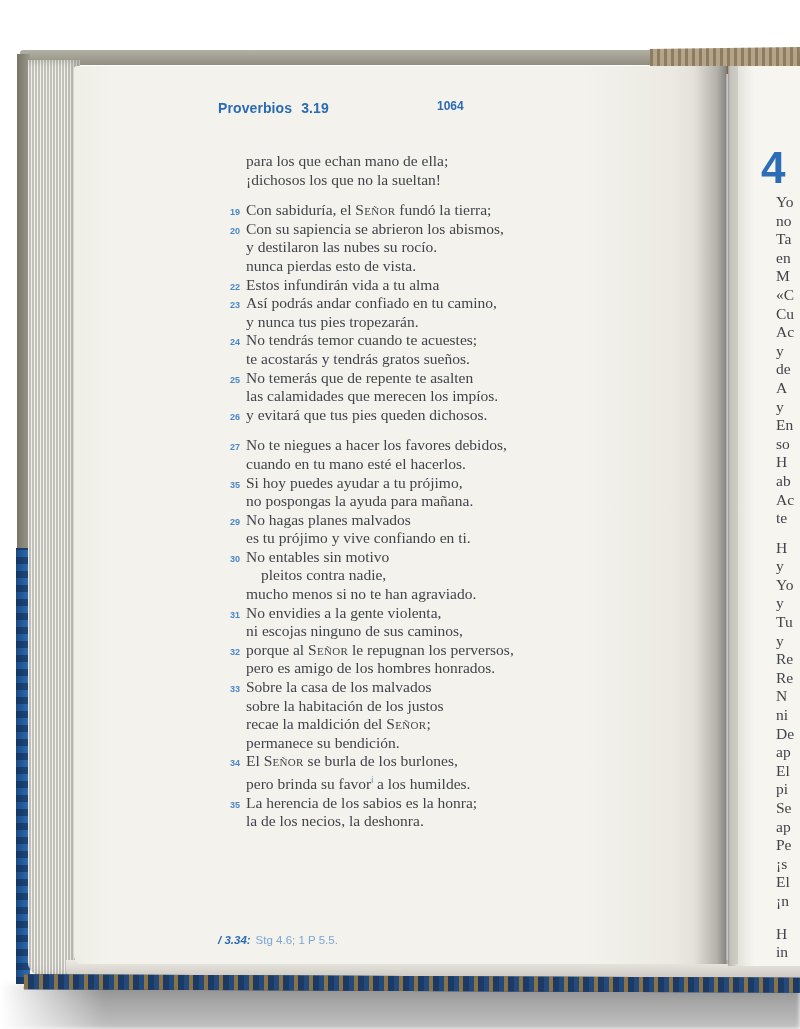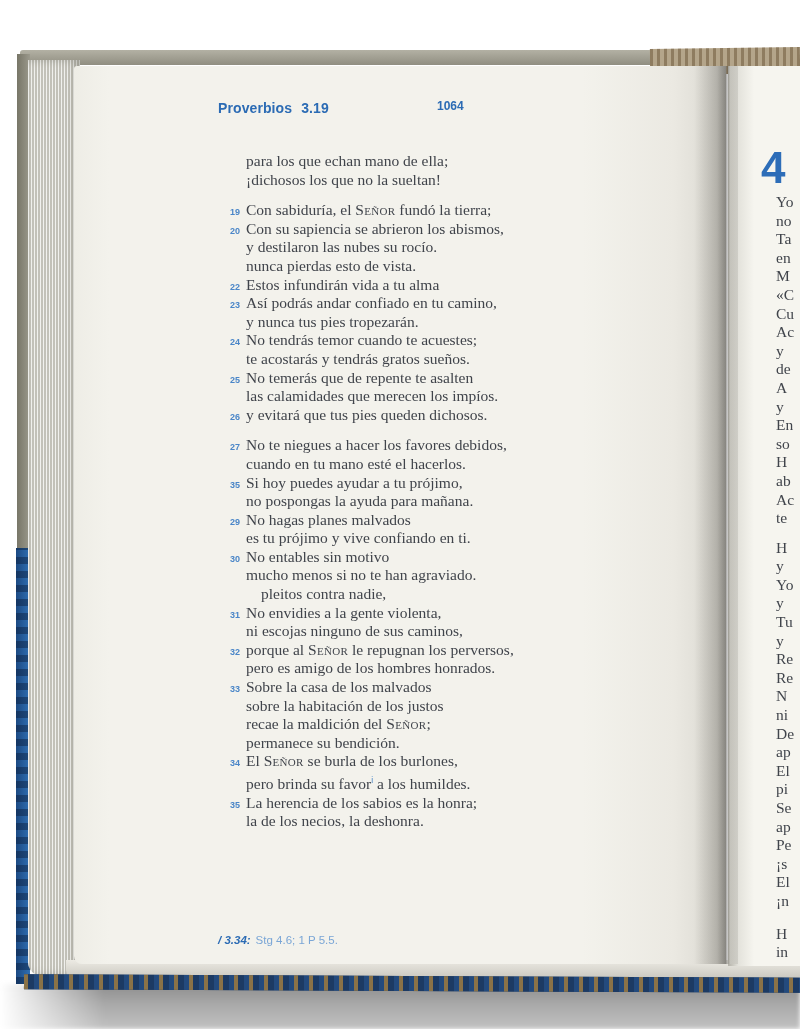--- a/index.html
+++ b/index.html
@@ -106,22 +106,22 @@
       <div class="line"><span>las calamidades que merecen los impíos.</span></div>
       <div class="line"><span class="vnum">26</span></div>
       <div class="line"><span>y evitará que tus pies queden dichosos.</span></div>
       <div class="line" style="margin-top: 12px;"><span class="vnum">27</span><span>No te niegues a hacer los favores debidos,</span></div>
       <div class="line"><span>cuando en tu mano esté el hacerlos.</span></div>
       <div class="line"><span class="vnum">35</span><span>Si hoy puedes ayudar a tu prójimo,</span></div>
       <div class="line"><span>no pospongas la ayuda para mañana.</span></div>
       <div class="line"><span class="vnum">29</span><span>No hagas planes malvados</span></div>
       <div class="line"><span>es tu prójimo y vive confiando en ti.</span></div>
       <div class="line"><span class="vnum">30</span><span>No entables sin motivo</span></div>
+      <div class="line ind2"><span>pleitos contra nadie,</span></div>
       <div class="line"><span>mucho menos si no te han agraviado.</span></div>
-      <div class="line ind2"><span>pleitos contra nadie,</span></div>
       <div class="line"><span class="vnum">31</span><span>No envidies a la gente violenta,</span></div>
       <div class="line"><span>ni escojas ninguno de sus caminos,</span></div>
       <div class="line"><span class="vnum">32</span><span>porque al <span class="sc">Señor</span> le repugnan los perversos,</span></div>
       <div class="line"><span>pero es amigo de los hombres honrados.</span></div>
       <div class="line"><span class="vnum">33</span><span>Sobre la casa de los malvados</span></div>
       <div class="line"><span>sobre la habitación de los justos</span></div>
       <div class="line"><span>recae la maldición del <span class="sc">Señor</span>;</span></div>
       <div class="line"><span>permanece su bendición.</span></div>
       <div class="line"><span class="vnum">34</span><span>El <span class="sc">Señor</span> se burla de los burlones,</span></div>
       <div class="line"><span>pero brinda su favor<sup class="fnm">i</sup> a los humildes.</span></div>

